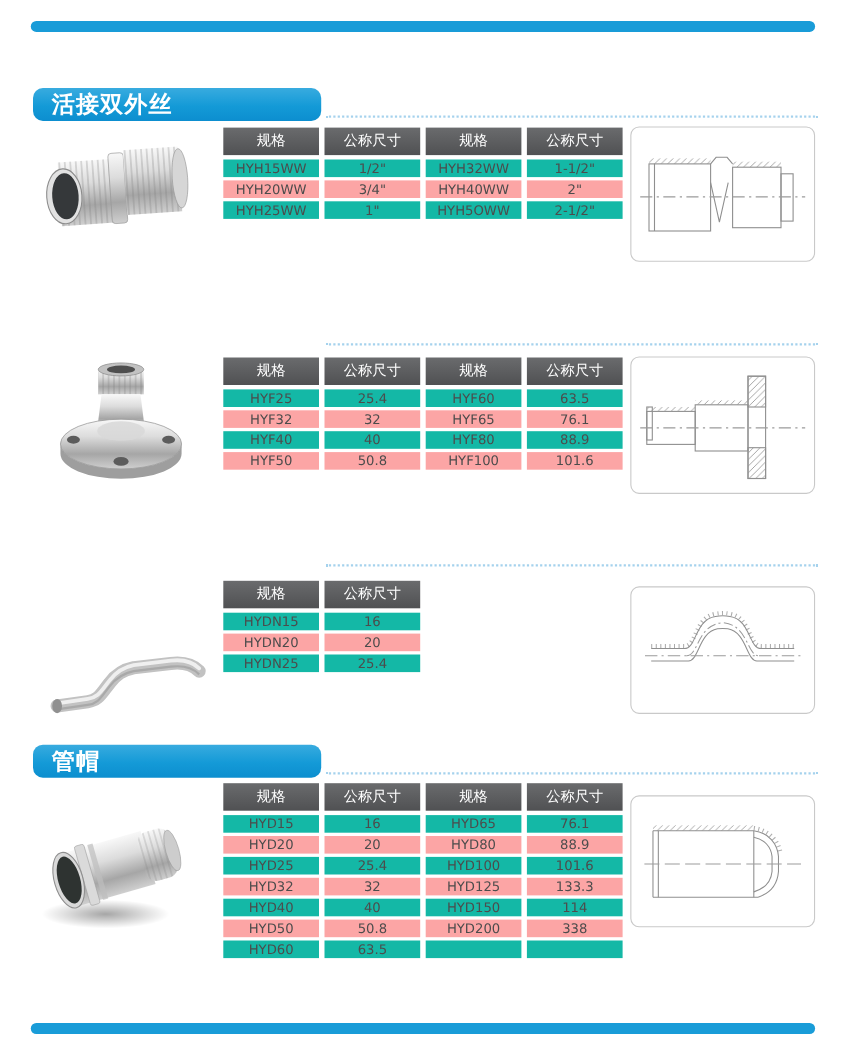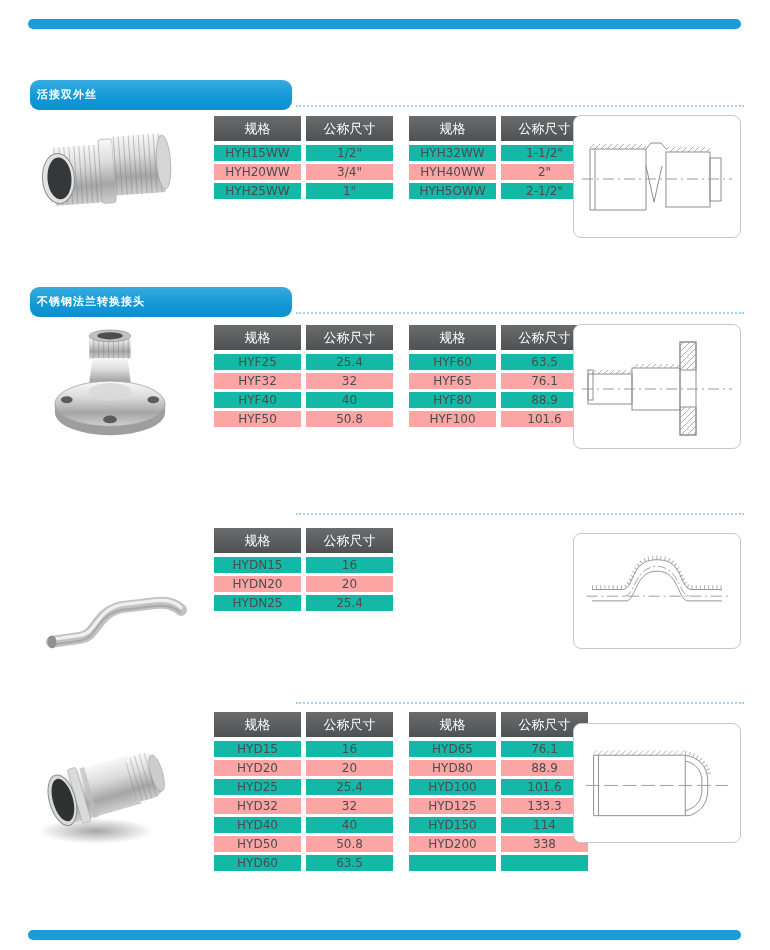--- a/index.html
+++ b/index.html
@@ -3,29 +3,29 @@
 <meta charset="utf-8">
 <style>
   html,body{margin:0;padding:0;background:#fff;}
   .page{position:relative;width:770px;height:950px;background:#ffffff;overflow:hidden;
         font-family:"DejaVu Sans","Liberation Sans",sans-serif;}
   .hbar{position:absolute;left:28px;width:713px;height:10px;background:#199cd8;border-radius:5px;}
   .hbar.top{top:19px;}
   .hbar.bottom{top:930px;}
   .section{position:absolute;left:0;width:770px;}
   .banner{position:absolute;left:30px;top:0;width:262px;height:30px;box-sizing:border-box;
-          padding-left:7px;border-radius:9px;
+          padding-left:17px;border-radius:9px;
           background:linear-gradient(180deg,#38abdf 0%,#149ad7 55%,#0c8ecf 100%);
-          color:#ffffff;font-size:11px;font-weight:bold;letter-spacing:1px;line-height:30px;}
+          color:#ffffff;font-size:21px;font-weight:bold;letter-spacing:1px;line-height:30px;}
   .dotline{position:absolute;left:296px;top:25px;width:448px;height:0;
            border-top:2px dotted #a5d2ed;}
   .photo{position:absolute;}
   .photo svg,.panel svg{display:block;width:100%;height:100%;}
   .tables{position:absolute;left:203px;display:flex;}
-  .tpair{display:flex;margin-left:11px;}
+  .tpair{display:flex;}
   .tcol{width:87px;margin-right:5px;}
   .th{height:25px;line-height:25px;margin-bottom:4px;text-align:center;
       background:linear-gradient(180deg,#6a6b6d,#505153);color:#fff;font-size:13px;}
   .td{height:16px;line-height:16px;margin-bottom:3px;text-align:center;
       font-size:12px;color:#4c4c4c;}
   .td.odd{background:#14b8a6;}
   .td.even{background:#fca5a5;}
   .panel{position:absolute;left:573px;width:168px;box-sizing:border-box;
          border:1px solid #c9c9c9;border-radius:8px;background:#fff;}
   .defs-holder{position:absolute;width:0;height:0;overflow:hidden;}
@@ -122,23 +122,20 @@
           <path d="M72,50 L80,86 L88,50"></path>
           <rect x="92" y="36" width="44" height="55"></rect>
           <rect x="136" y="42" width="11" height="43"></rect>
           <line x1="8" y1="63" x2="158" y2="63" stroke="#9b9b9b" stroke-dasharray="11 4 2 4"></line>
         </g>
       </svg>
     </div>
   </div>
 
   <div class="section" style="top:287px;height:201px;">
-    <div class="banner">
-      <span>不锈钢法兰转换接头</span>
-    </div>
     <div class="dotline"></div>
 
     <div class="photo" style="left:36px;top:40px;width:150px;height:118px;">
       <svg viewBox="0 0 150 120">
         <rect x="53" y="8" width="42" height="24" fill="url(#met)"></rect>
         <rect x="53" y="8" width="42" height="24" fill="url(#thr)"></rect>
         <ellipse cx="74" cy="9" rx="21" ry="6" fill="#c2c2c2" stroke="#8d8d8d" stroke-width="0.7"></ellipse>
         <ellipse cx="74" cy="9" rx="13" ry="3.6" fill="#4e4e4e"></ellipse>
         <path d="M56,32 L92,32 L96,64 L52,64 Z" fill="url(#met)"></path>
         <ellipse cx="74" cy="78" rx="56" ry="23" fill="url(#met)" stroke="#969696" stroke-width="0.7"></ellipse>
@@ -238,20 +235,23 @@
           <path d="M14,71 H50 C60,71 60,43 78,40 C82,39.4 84,39.4 88,40 C106,43 106,71 116,71 H152"></path>
           <path d="M14,56.5 H46 C58,56.5 56,28.5 76,25.5 C82,24.5 84,24.5 90,25.5 C110,28.5 108,56.5 120,56.5 H152" stroke-dasharray="1 3.4" stroke-width="4" opacity="0.75"></path>
           <line x1="8" y1="66" x2="158" y2="66" stroke="#9b9b9b" stroke-dasharray="12 4 2 4"></line>
           <path d="M48,66 C60,66 58,36 83,34 C108,36 106,66 118,66" stroke="#9b9b9b" stroke-dasharray="9 3 2 3"></path>
         </g>
       </svg>
     </div>
   </div>
 
   <div class="section" style="top:677px;height:250px;">
+    <div class="banner">
+      <span>管帽</span>
+    </div>
     <div class="dotline"></div>
 
     <div class="photo" style="left:30px;top:52px;width:160px;height:122px;">
       <svg viewBox="0 0 160 122">
         <ellipse cx="66" cy="102" rx="58" ry="13" fill="url(#shd)"></ellipse>
         <g transform="rotate(-16 75 60)">
           <rect x="30" y="34" width="76" height="50" fill="url(#met)"></rect>
           <rect x="44" y="31" width="9" height="56" rx="2" fill="#dadada" stroke="#9e9e9e" stroke-width="0.5"></rect>
           <rect x="56" y="33" width="5" height="52" fill="#bdbdbd" opacity="0.7"></rect>
           <rect x="100" y="36" width="30" height="46" rx="10" fill="url(#met)"></rect>

